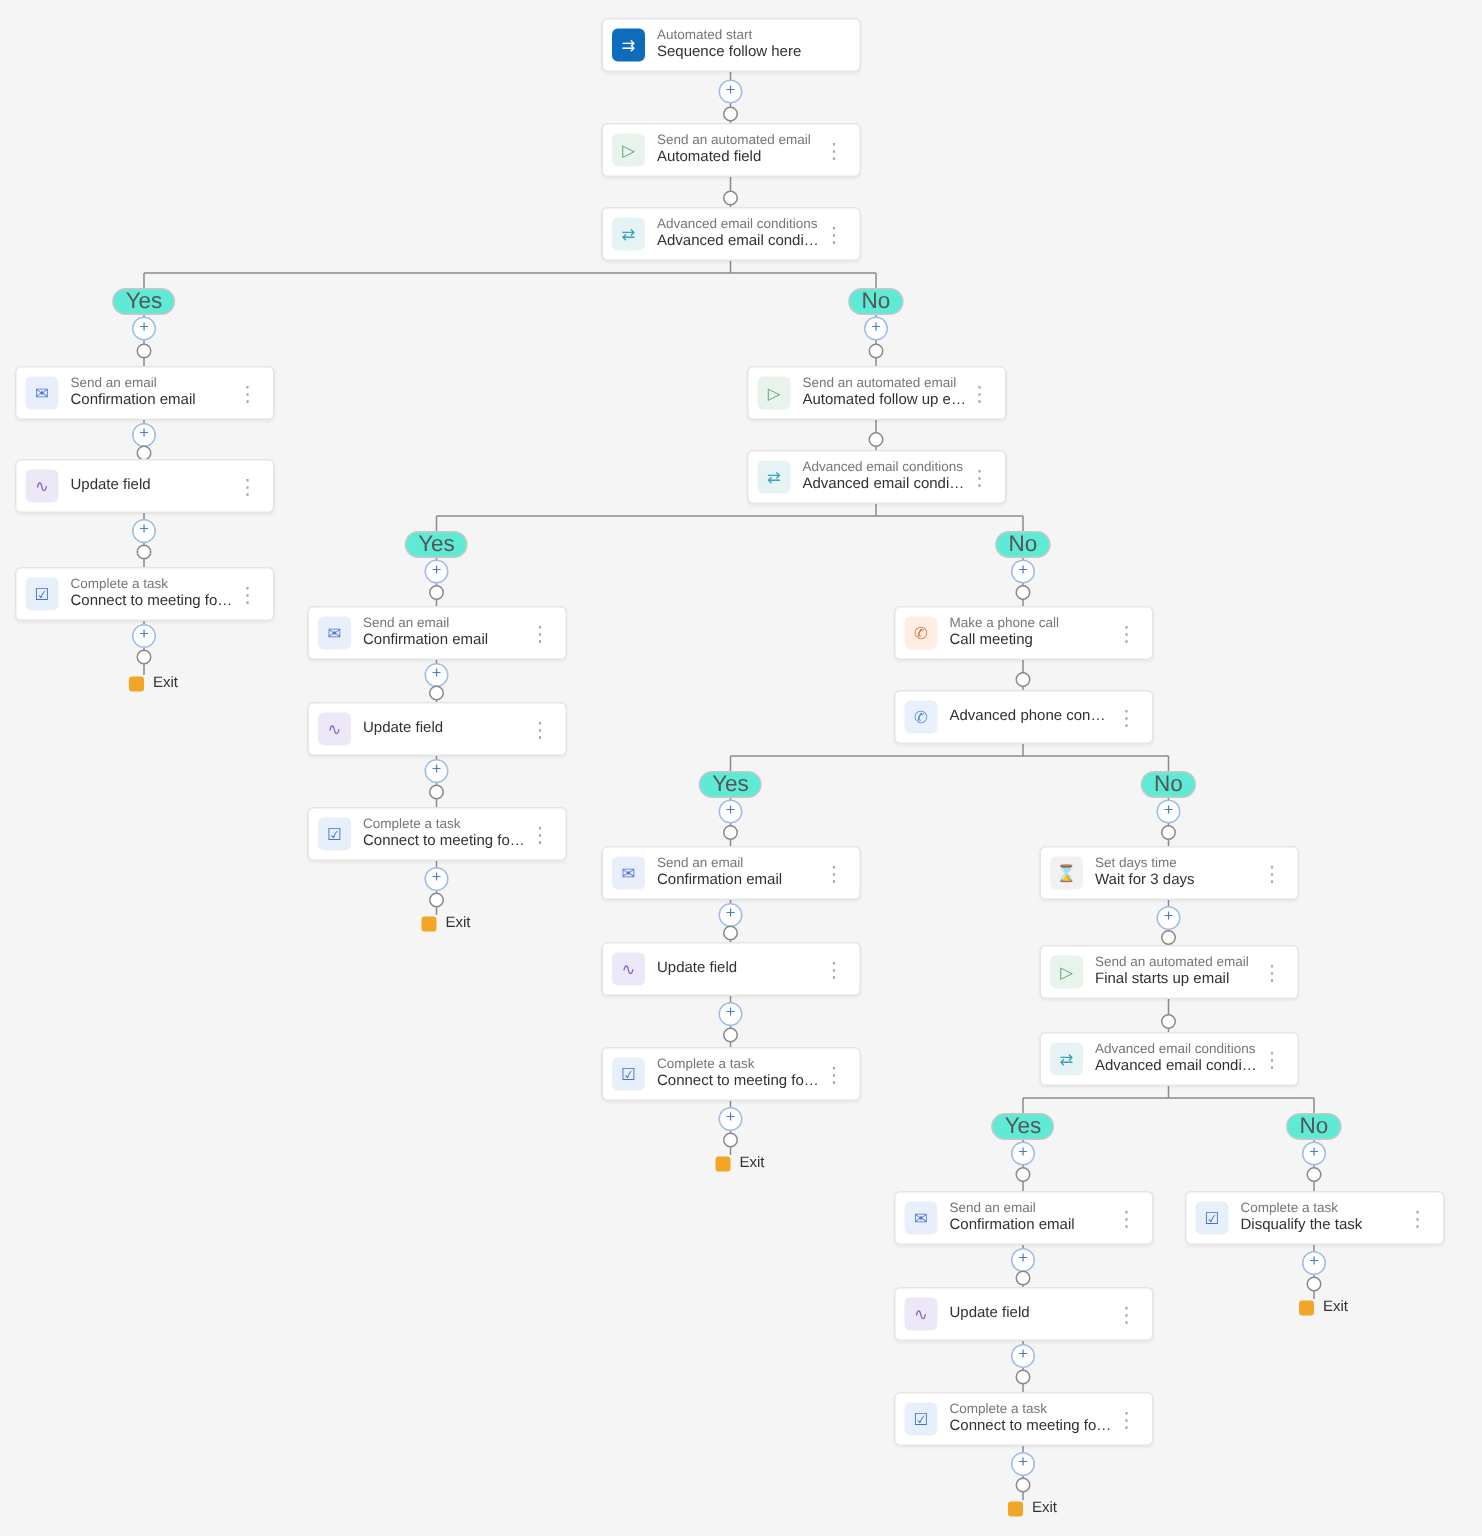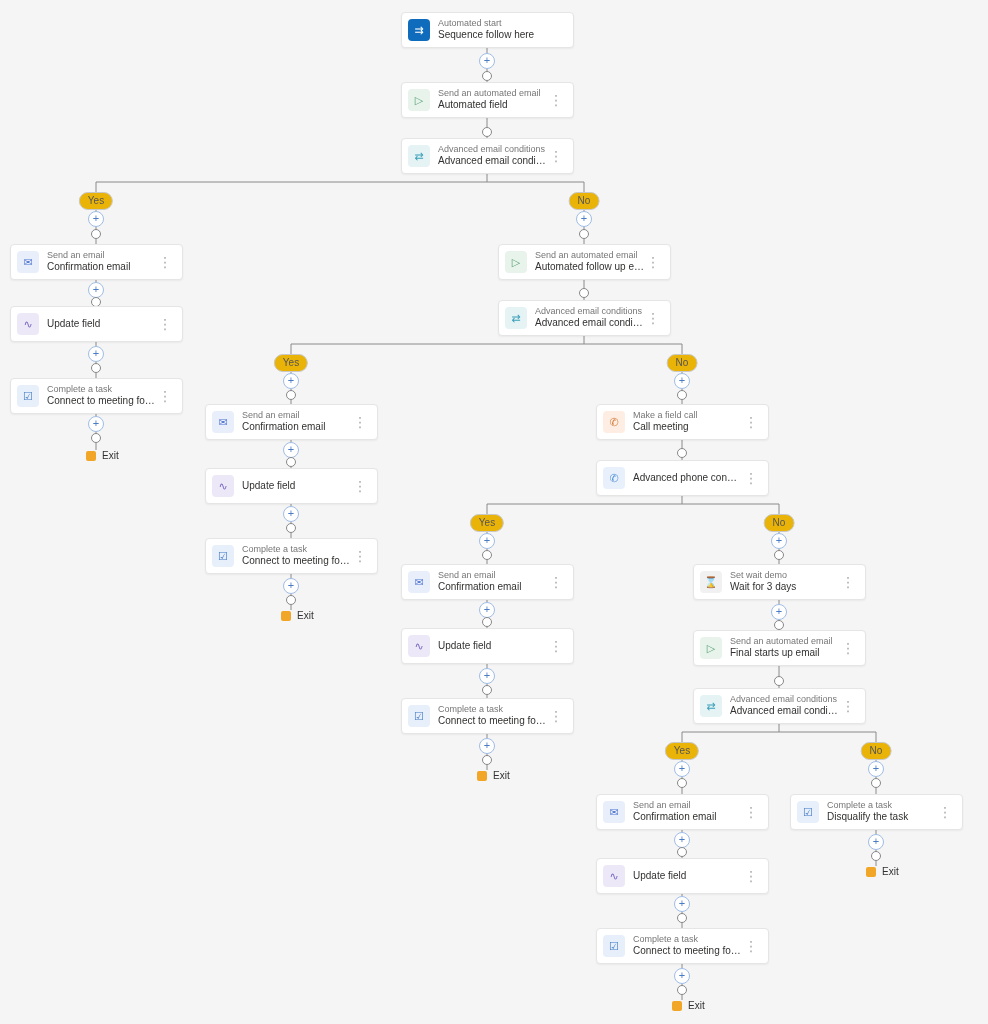--- a/index.html
+++ b/index.html
@@ -83,24 +83,24 @@
   .ic-update{ background: #EDE8F8; color: #7C6BC4; }
   .ic-task  { background: #E6EFFA; color: #4178C3; }
   .ic-phone { background: #FDEDE3; color: #D47C3A; }
   .ic-pcond { background: #E8F1FB; color: #5591D6; }
   .ic-wait  { background: #F1F1F1; color: #666; }
 
   
   .pill {
     position: absolute;
     transform: translateX(-50%);
-    background: #eab308;
+    background: #5eead4;
     border: 1px solid #c8c8c8;
     border-radius: 999px;
-    font-size: 10px;
+    font-size: 15px;
     color: #555;
     padding: 0 8px;
     height: 16px;
     line-height: 15px;
     text-align: right;
   }
 
   
   .plus {
     position: absolute;
@@ -341,21 +341,21 @@
   <span class="sq"></span>
   <span>Exit</span>
 </div>
 
 <div class="plus" style="left:682px; top:381px;">+</div>
 <div class="node" style="left:682px; top:395px;"></div>
 
 <div class="step" style="left:596px; top:404px; width:173px;">
   <div class="ico ic-phone">✆</div>
   <div class="texts">
-    <span class="sub">Make a field call</span>
+    <span class="sub">Make a phone call</span>
     <span class="title">Call meeting</span>
   </div>
   <div class="more">⋮</div>
 </div>
 <div class="node" style="left:682px; top:453px;"></div>
 
 <div class="step" style="left:596px; top:460px; width:173px;">
   <div class="ico ic-pcond">✆</div>
   <div class="texts">
     <span class="title">Advanced phone condition</span>
@@ -404,21 +404,21 @@
   <span class="sq"></span>
   <span>Exit</span>
 </div>
 
 <div class="plus" style="left:779px; top:541px;">+</div>
 <div class="node" style="left:779px; top:555px;"></div>
 
 <div class="step" style="left:693px; top:564px; width:173px;">
   <div class="ico ic-wait">⌛</div>
   <div class="texts">
-    <span class="sub">Set wait demo</span>
+    <span class="sub">Set days time</span>
     <span class="title">Wait for 3 days</span>
   </div>
   <div class="more">⋮</div>
 </div>
 <div class="plus" style="left:779px; top:612px;">+</div>
 <div class="node" style="left:779px; top:625px;"></div>
 
 <div class="step" style="left:693px; top:630px; width:173px;">
   <div class="ico ic-auto">▷</div>
   <div class="texts">

